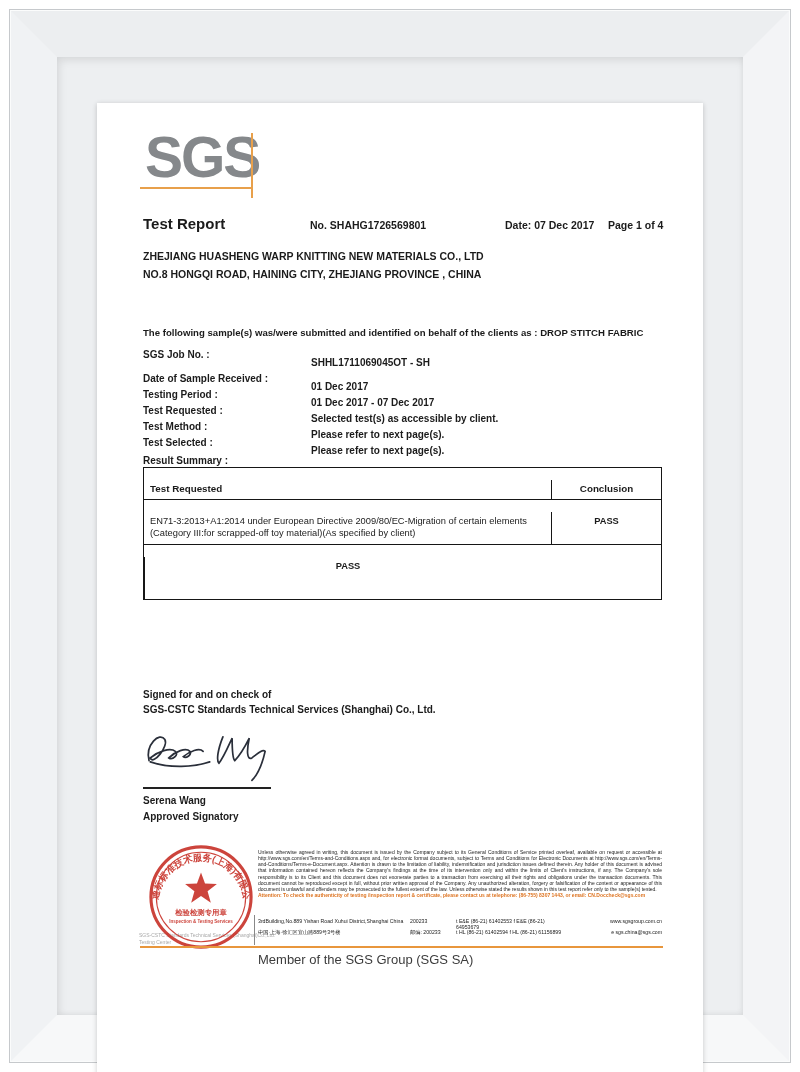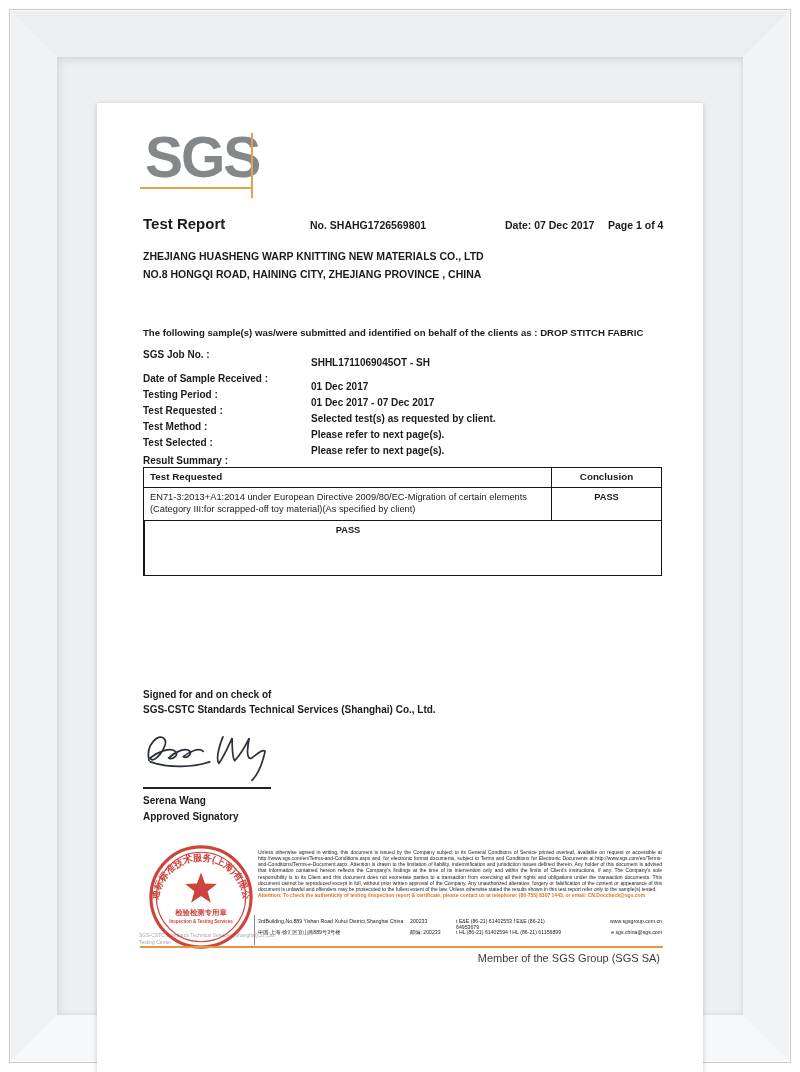--- a/index.html
+++ b/index.html
@@ -36,21 +36,21 @@
   .hdr .pg{position:absolute;left:511px;top:4px;font-size:10.5px;font-weight:600;}
   .client{left:46px;top:144px;font-size:10.5px;font-weight:600;line-height:18px;}
   .intro{left:46px;top:224px;font-size:9.6px;font-weight:600;}
   .inforow{left:46px;font-size:10px;font-weight:600;}
   .inforow .val{position:absolute;left:140px;top:8px;white-space:nowrap;margin-left:28px;}
   .rs-label{left:46px;top:352px;font-size:10px;font-weight:600;}
   
   .rtable{left:46px;top:364px;width:517px;border:1.5px solid #161616;font-size:9.3px;}
   .trow{display:grid;grid-template-columns:407px 1fr;border-top:1.5px solid #161616;}
   .trow:first-child{border-top:none;}
-  .tcell{padding:3px 6px 4px 6px;line-height:12.5px;}
+  .tcell{padding:3px 6px 4px 6px;line-height:12.5px;margin-top:12px;}
   .tcell.c2{border-left:1.5px solid #161616;text-align:center;font-weight:600;}
   .thead .tcell{font-weight:bold;font-size:9.8px;padding-top:3px;padding-bottom:3px;}
   
   .signed{left:46px;top:584px;font-size:10px;font-weight:600;line-height:15px;}
   .sig-svg{left:46px;top:618px;}
   .sig-line{left:46px;top:684px;width:128px;height:2px;background:#222;}
   .sig-name{left:46px;top:692px;font-size:10px;font-weight:600;}
   .sig-role{left:46px;top:708px;font-size:10px;font-weight:600;}
   
   .stamp-co{left:42px;top:829px;font-size:5px;line-height:7px;color:#a9a9a9;width:180px;}
@@ -58,21 +58,21 @@
   .fineprint{left:161px;top:746px;width:404px;font-size:5px;line-height:6.15px;
     text-align:justify;color:#1c1c1c;font-weight:400;}
   .attention{color:#dd7320;font-weight:bold;}
   .addr{left:161px;width:404px;font-size:5.2px;line-height:6px;display:flex;color:#222;}
   .addr .a1{flex:0 0 152px;}
   .addr .a2{flex:0 0 46px;}
   .addr .a3{flex:0 0 112px;}
   .addr .a5{flex:1;text-align:right;}
   .addr-div{left:157px;top:812px;width:1px;height:30px;background:#888;}
   .orange-rule{left:43px;top:843px;width:523px;height:2px;background:#e8963c;}
-  .member{left:161px;top:849px;width:402px;text-align:right;font-size:11px;color:#3c3c3c;}
+  .member{left:161px;top:849px;width:402px;font-size:13px;color:#3c3c3c;}
 </style>
 </head>
 <body>
 
 <div class="frame-line"></div>
 <div class="molding"></div>
 <div class="mat"></div>
 
 <div class="doc">
 
@@ -101,21 +101,21 @@
   <div class="abs inforow" style="top:270px">
     <span>Date of Sample Received :</span>
     <span class="val">01 Dec 2017</span>
   </div>
   <div class="abs inforow" style="top:286px">
     <span>Testing Period :</span>
     <span class="val">01 Dec 2017 - 07 Dec 2017</span>
   </div>
   <div class="abs inforow" style="top:302px">
     <span>Test Requested :</span>
-    <span class="val">Selected test(s) as requested by client.</span>
+    <span class="val">Selected test(s) as accessible by client.</span>
   </div>
   <div class="abs inforow" style="top:318px">
     <span>Test Method :</span>
     <span class="val">Please refer to next page(s).</span>
   </div>
   <div class="abs inforow" style="top:334px">
     <span>Test Selected :</span>
     <span class="val">Please refer to next page(s).</span>
   </div>
 

